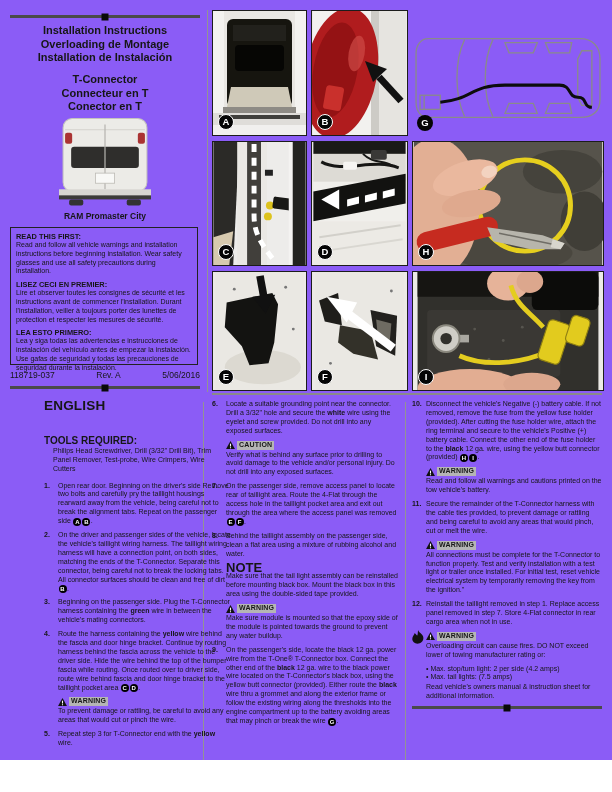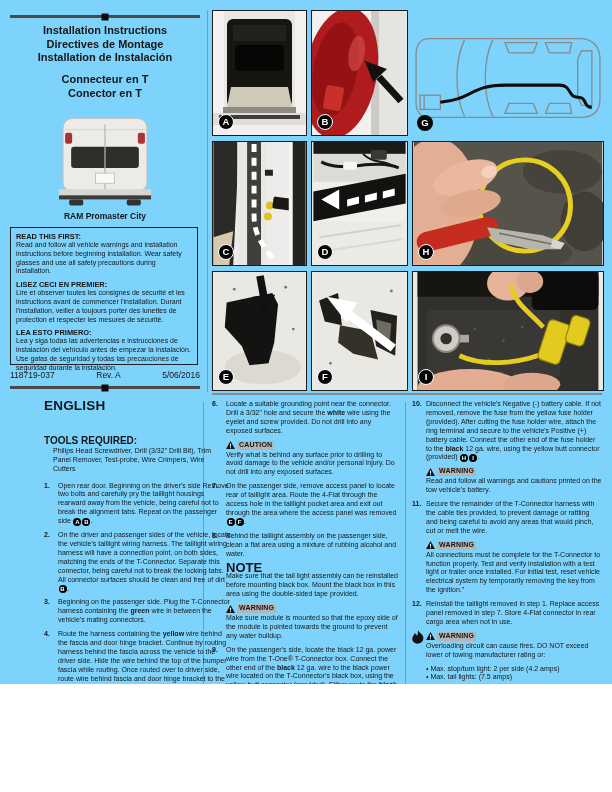--- a/index.html
+++ b/index.html
@@ -1,16 +1,16 @@
 <!DOCTYPE html>
 <html><head>
 <meta charset="utf-8">
 <style>
   html,body{margin:0;padding:0;background:#ffffff;}
-  .page{position:relative;width:612px;height:684px;background:#7dd3fc;overflow:hidden;
+  .page{position:relative;width:612px;height:760px;background:#8b5cf6;overflow:hidden;
         font-family:"Liberation Sans",sans-serif;color:#161616;}
   
   .hrule{position:absolute;height:3px;background:#4a4a4a;}
   .hrule .sq{position:absolute;left:50%;top:50%;transform:translate(-50%,-50%);width:7px;height:7px;background:#0a0a0a;}
   #rule-top{left:10px;top:15px;width:190px;}
   #rule-left-bottom{left:10px;top:386px;width:190px;}
   #rule-photos-bottom{left:212px;top:393px;width:390px;height:2px;background:#8a8a8a;}
   #rule-end{left:412px;top:706px;width:190px;}
   .v-line{position:absolute;width:1px;background:#939393;}
   #vsep-header{left:207px;top:10px;height:382px;}
@@ -76,24 +76,25 @@
   <div id="rule-photos-bottom" style="position:absolute;"></div>
   <div class="hrule" id="rule-end">
       <span class="sq"></span>
     </div>
   <div class="v-line" id="vsep-header"></div>
   <div class="v-line" id="vsep-1"></div>
   <div class="v-line" id="vsep-2"></div>
 
   <div class="titles">
     <div>Installation Instructions</div>
-    <div>Directives de Montage</div>
+    <div>Overloading de Montage</div>
     <div>Installation de Instalación</div>
   </div>
   <div class="product">
+    <div>T-Connector</div>
     <div>Connecteur en T</div>
     <div>Conector en T</div>
   </div>
 
   <div class="van">
     <svg viewBox="0 0 95 92">
       <rect x="6" y="4" width="83" height="72" rx="9" fill="#ecebe7" stroke="#c5c3be" stroke-width="1"></rect>
       <line x1="8" y1="15" x2="87" y2="15" stroke="#d4d2cd" stroke-width="1"></line>
       <rect x="8" y="18" width="7" height="11" rx="2" fill="#a33"></rect>
       <rect x="80" y="18" width="7" height="11" rx="2" fill="#a33"></rect>

